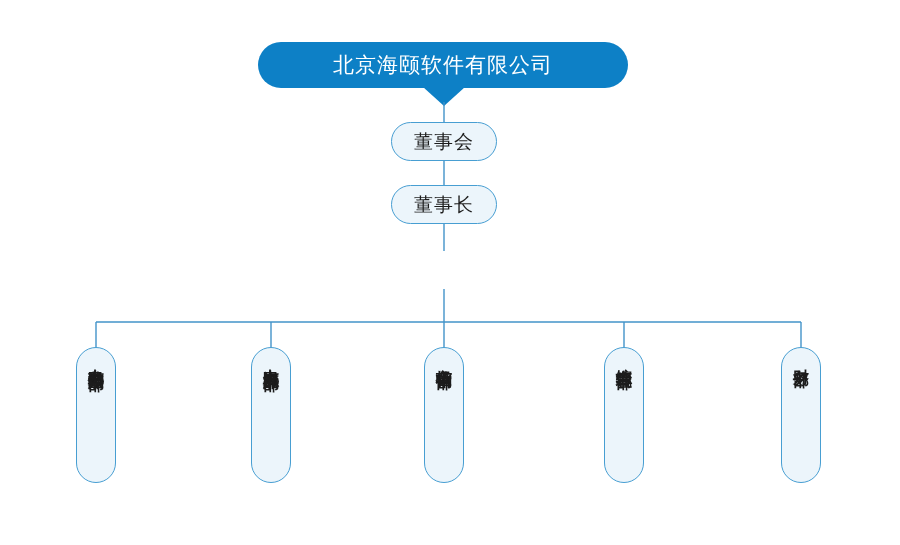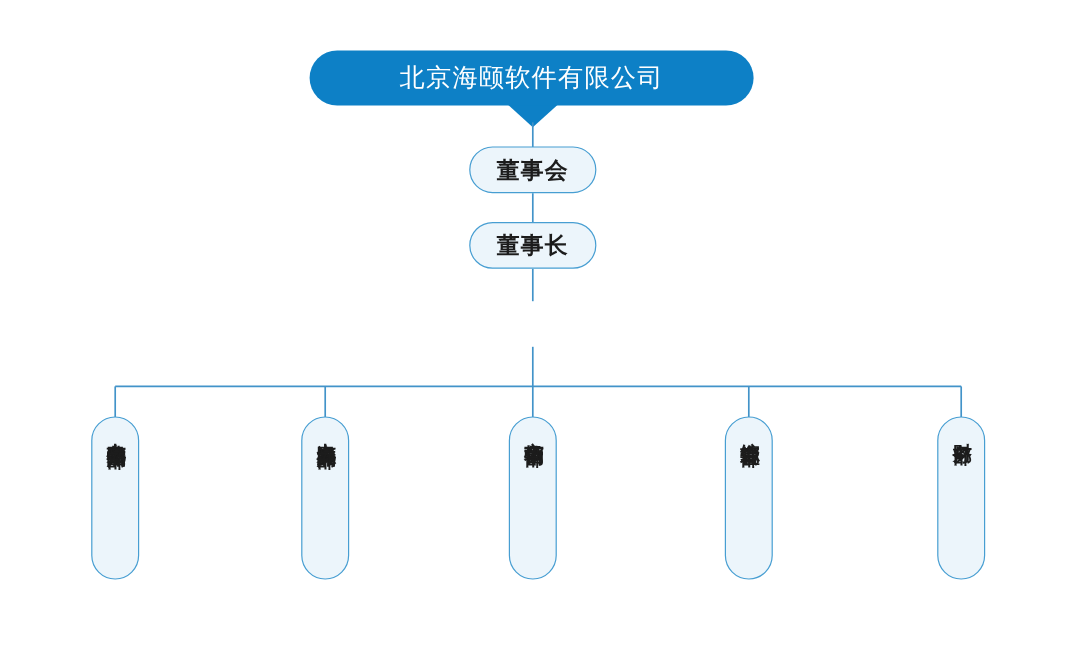--- a/index.html
+++ b/index.html
@@ -46,21 +46,21 @@
   }
   .mid-pill {
     position: absolute;
     left: 391px;
     width: 106px; height: 39px;
     background: var(--node-fill, #ecf5fb);
     border: 1.5px solid var(--node-border, #479ed2);
     border-radius: 20px;
     color: var(--node-text, #1c1c1c);
     font-size: 19px;
-    font-weight: bold;
+    font-weight: normal;
     letter-spacing: 1px;
     display: flex; align-items: center; justify-content: center;
   }
   .mid-pill.pos-0 { top: 122px; }
   .mid-pill.pos-1 { top: 185px; justify-content: center; }
   .mid-pill.pos-2 { top: 250px; }
   .dept-pill {
     position: absolute;
     top: 347px;
     width: 40px; height: 136px;

